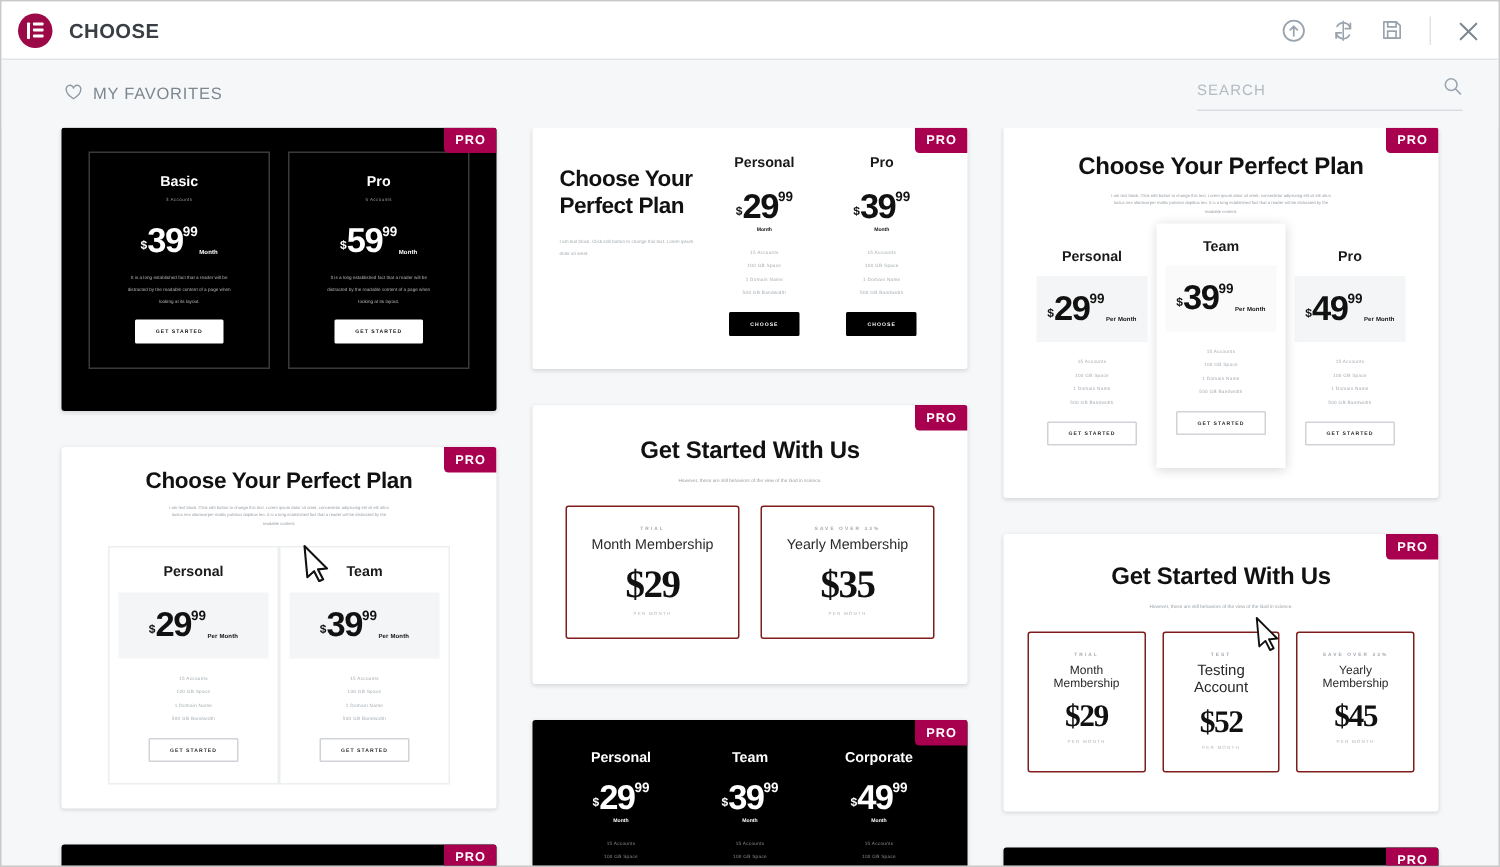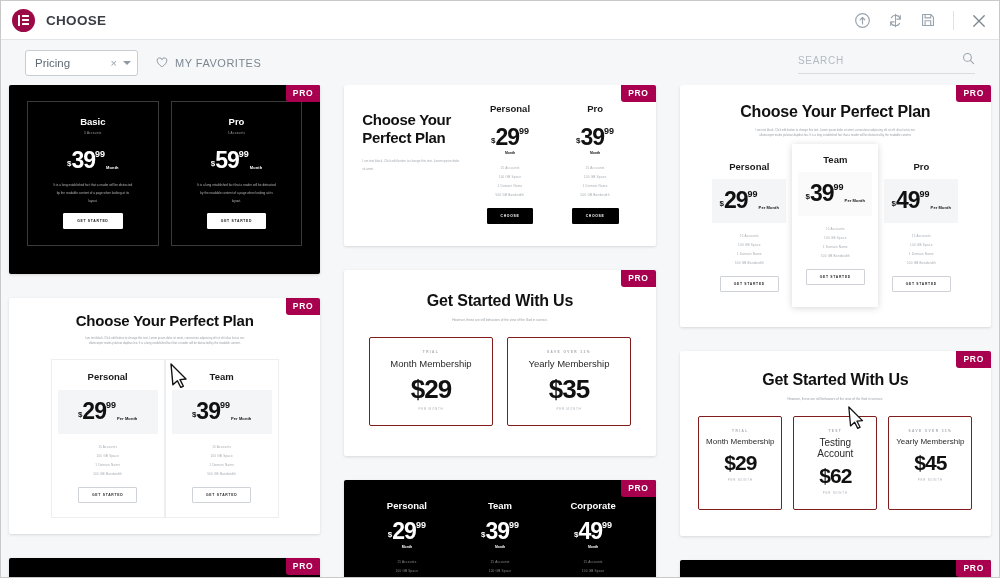--- a/index.html
+++ b/index.html
@@ -90,21 +90,21 @@
   .search-input {
     border: 0; outline: 0; background: transparent; flex: 1;
     font-size: 10px; color: #9aa4ae; letter-spacing: .7px;
     font-family: "Liberation Sans", sans-serif;
   }
   .search-input::placeholder { color: #b3bac1; letter-spacing: .7px; }
 
   
   .grid {
     position: absolute; top: 84px; left: 0; right: 0; bottom: 0;
-    padding: 0 8px; overflow: hidden;
+    padding: 0 40px; overflow: hidden;
   }
   .columns { display: flex; gap: 24px; align-items: flex-start; }
   .column { flex: 1; display: flex; flex-direction: column; gap: 24px; }
 
   .card {
     background: #ffffff; border-radius: 2px;
     box-shadow: 0 1px 3px rgba(0,0,0,.13);
     position: relative; overflow: hidden;
   }
   .card.dark { background: #000000; }
@@ -144,21 +144,21 @@
   }
   .price.light { color: #ffffff; }
   .price .cur { font-size: 8px; margin-top: 11px; }
   .price .amt { font-size: 23px; letter-spacing: -1px; }
   .price .sup { font-size: 9px; margin-top: 1px; }
   .price .per {
     font-size: 4px; align-self: flex-end; margin-left: 1px;
     margin-bottom: 2px; font-weight: bold; letter-spacing: .1px;
   }
 
-  .price-lg { font-size: 26px; font-weight: bold; color: #111; line-height: 1.05; letter-spacing: -1px; }
+  .price-lg { font-size: 26px; font-weight: bold; color: #111; line-height: 1.05; letter-spacing: -1px; font-family: Liberation Serif, serif; }
   .eyebrow { font-size: 3.2px; letter-spacing: 1.4px; color: #a3a9af; font-weight: bold; }
   .memb-name { font-size: 9.5px; color: #2a2a2a; margin-top: 4px; }
   .permo { font-size: 3px; letter-spacing: .8px; color: #b0b5bb; margin-top: 4px; }
 
   .feats { margin-top: 9px; }
   .feats div {
     font-size: 3.1px; color: #a5abb1; line-height: 2.9; letter-spacing: .2px;
   }
   .feats.light div { color: #8d8d8d; }
 
@@ -258,25 +258,20 @@
       <span class="hdivider"></span>
       <span class="hicon">
         <svg width="18" height="18" viewBox="0 0 20 20" fill="none" stroke="#7d878f" stroke-width="1.5">
           <path d="M4.2 4.2l11.6 11.6M15.8 4.2L4.2 15.8" stroke-linecap="round"></path>
         </svg>
       </span>
     </div>
   </div>
 
   <div class="filterbar">
-    <div class="select">
-      <span class="select-label">Pricing</span>
-      <span class="select-x">×</span>
-      <span class="caret"></span>
-    </div>
 
     <div class="favorites">
       <span>
         <svg width="12" height="11" viewBox="0 0 14 13" fill="none" stroke="#8f99a3" stroke-width="1.1">
           <path d="M7 11.6S1.3 8.1 1.3 4.6A2.9 2.9 0 0 1 7 3.3a2.9 2.9 0 0 1 5.7 1.3c0 3.5-5.7 7-5.7 7z" stroke-linejoin="round"></path>
         </svg>
       </span>
       <span class="fav-label">MY FAVORITES</span>
     </div>
 
@@ -604,21 +599,21 @@
             <div class="memb-row three" style="gap:11px;">
               <div class="memb-box">
                 <div class="eyebrow">TRIAL</div>
                 <div class="memb-name" style="font-size:8px;">Month Membership</div>
                 <div class="price-lg" style="margin-top:6px;">$29</div>
                 <div class="permo">PER MONTH</div>
               </div>
               <div class="memb-box">
                 <div class="eyebrow">TEST</div>
                 <div class="memb-name" style="font-size:10px;">Testing Account</div>
-                <div class="price-lg" style="margin-top:6px;">$62</div>
+                <div class="price-lg" style="margin-top:6px;">$52</div>
                 <div class="permo">PER MONTH</div>
               </div>
               <div class="memb-box">
                 <div class="eyebrow">SAVE OVER 33%</div>
                 <div class="memb-name" style="font-size:8px;">Yearly Membership</div>
                 <div class="price-lg" style="margin-top:6px;">$45</div>
                 <div class="permo">PER MONTH</div>
               </div>
             </div>
           </div>

